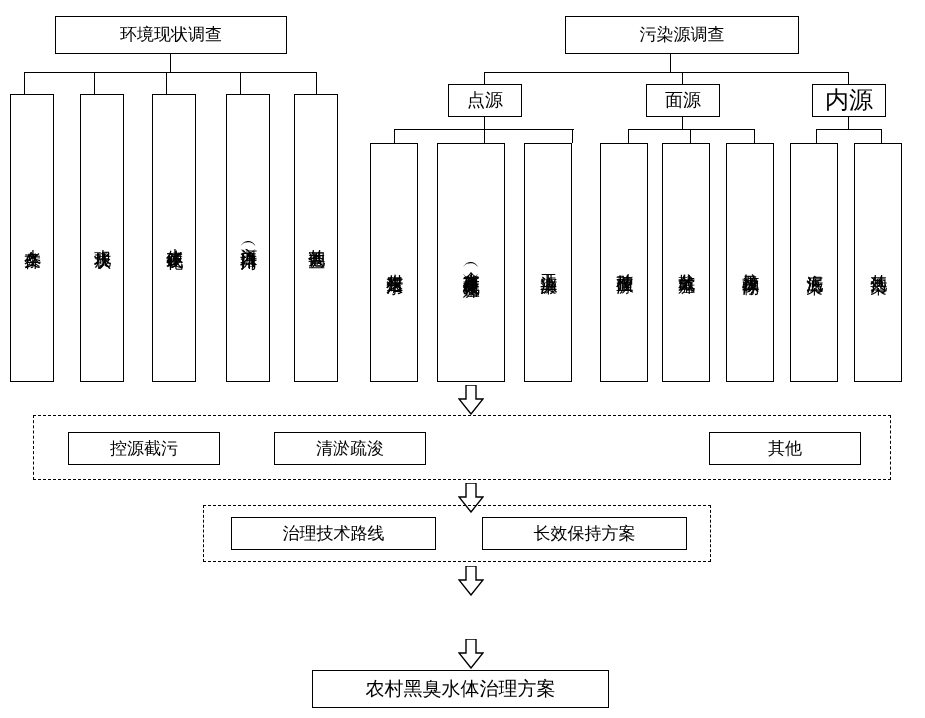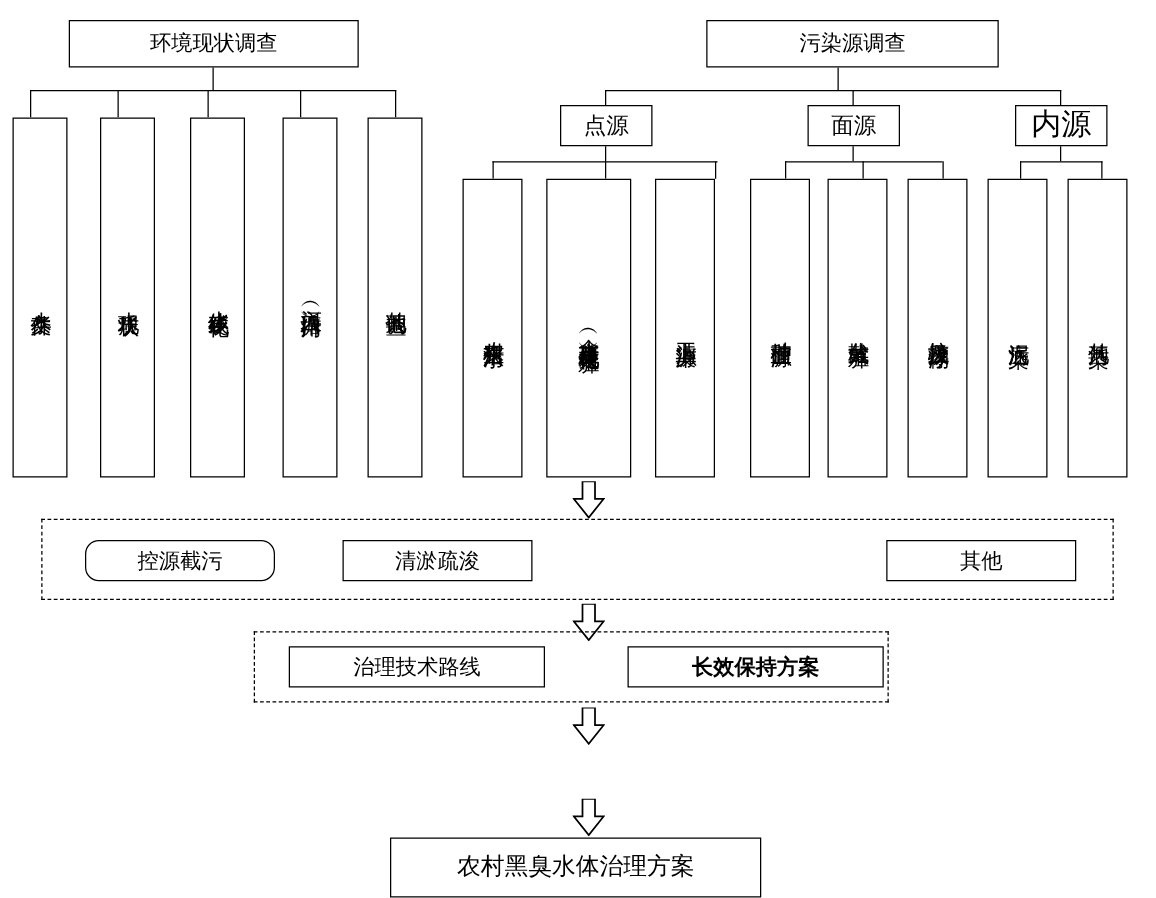--- a/index.html
+++ b/index.html
@@ -155,43 +155,43 @@
   </div>
 
   <div class="arrow" style="left:458px;top:385px;">
     <svg width="26" height="30" viewBox="0 0 26 30">
       <polygon points="8,0 18,0 18,14 25,14 13,29 1,14 8,14" fill="#ffffff" stroke="#000000" stroke-width="1.4"></polygon>
     </svg>
   </div>
 
   <div class="dashgroup" style="left:33px;top:415px;width:858px;height:65px;"></div>
 
-  <div class="box" style="left:68px;top:432px;width:152px;height:33px;border-radius:11px;">控源截污</div>
+  <div class="box" style="left:68px;top:432px;width:152px;height:33px;">控源截污</div>
   <div class="box" style="left:274px;top:432px;width:152px;height:33px;">清淤疏浚</div>
   <div class="box" style="left:709px;top:432px;width:152px;height:33px;text-align:right;">其他</div>
 
   <div class="arrow" style="left:458px;top:483px;">
     <svg width="26" height="30" viewBox="0 0 26 30">
       <polygon points="8,0 18,0 18,14 25,14 13,29 1,14 8,14" fill="#ffffff" stroke="#000000" stroke-width="1.4"></polygon>
     </svg>
   </div>
 
   <div class="dashgroup" style="left:203px;top:505px;width:508px;height:57px;"></div>
 
   <div class="box" style="left:231px;top:517px;width:205px;height:33px;">治理技术路线</div>
-  <div class="box" style="left:502px;top:517px;width:205px;height:33px;font-weight:bold;">长效保持方案</div>
+  <div class="box" style="left:482px;top:517px;width:205px;height:33px;">长效保持方案</div>
 
   <div class="arrow" style="left:458px;top:566px;">
     <svg width="26" height="30" viewBox="0 0 26 30">
       <polygon points="8,0 18,0 18,14 25,14 13,29 1,14 8,14" fill="#ffffff" stroke="#000000" stroke-width="1.4"></polygon>
     </svg>
   </div>
 
 
   <div class="arrow" style="left:458px;top:639px;">
     <svg width="26" height="30" viewBox="0 0 26 30">
       <polygon points="8,0 18,0 18,14 25,14 13,29 1,14 8,14" fill="#ffffff" stroke="#000000" stroke-width="1.4"></polygon>
     </svg>
   </div>
 
-  <div class="box" style="left:312px;top:670px;width:297px;height:48px;font-size:19px;">农村黑臭水体治理方案</div>
+  <div class="box" style="left:312px;top:670px;width:297px;height:38px;font-size:19px;">农村黑臭水体治理方案</div>
 
 </div>
 
 </body></html>

